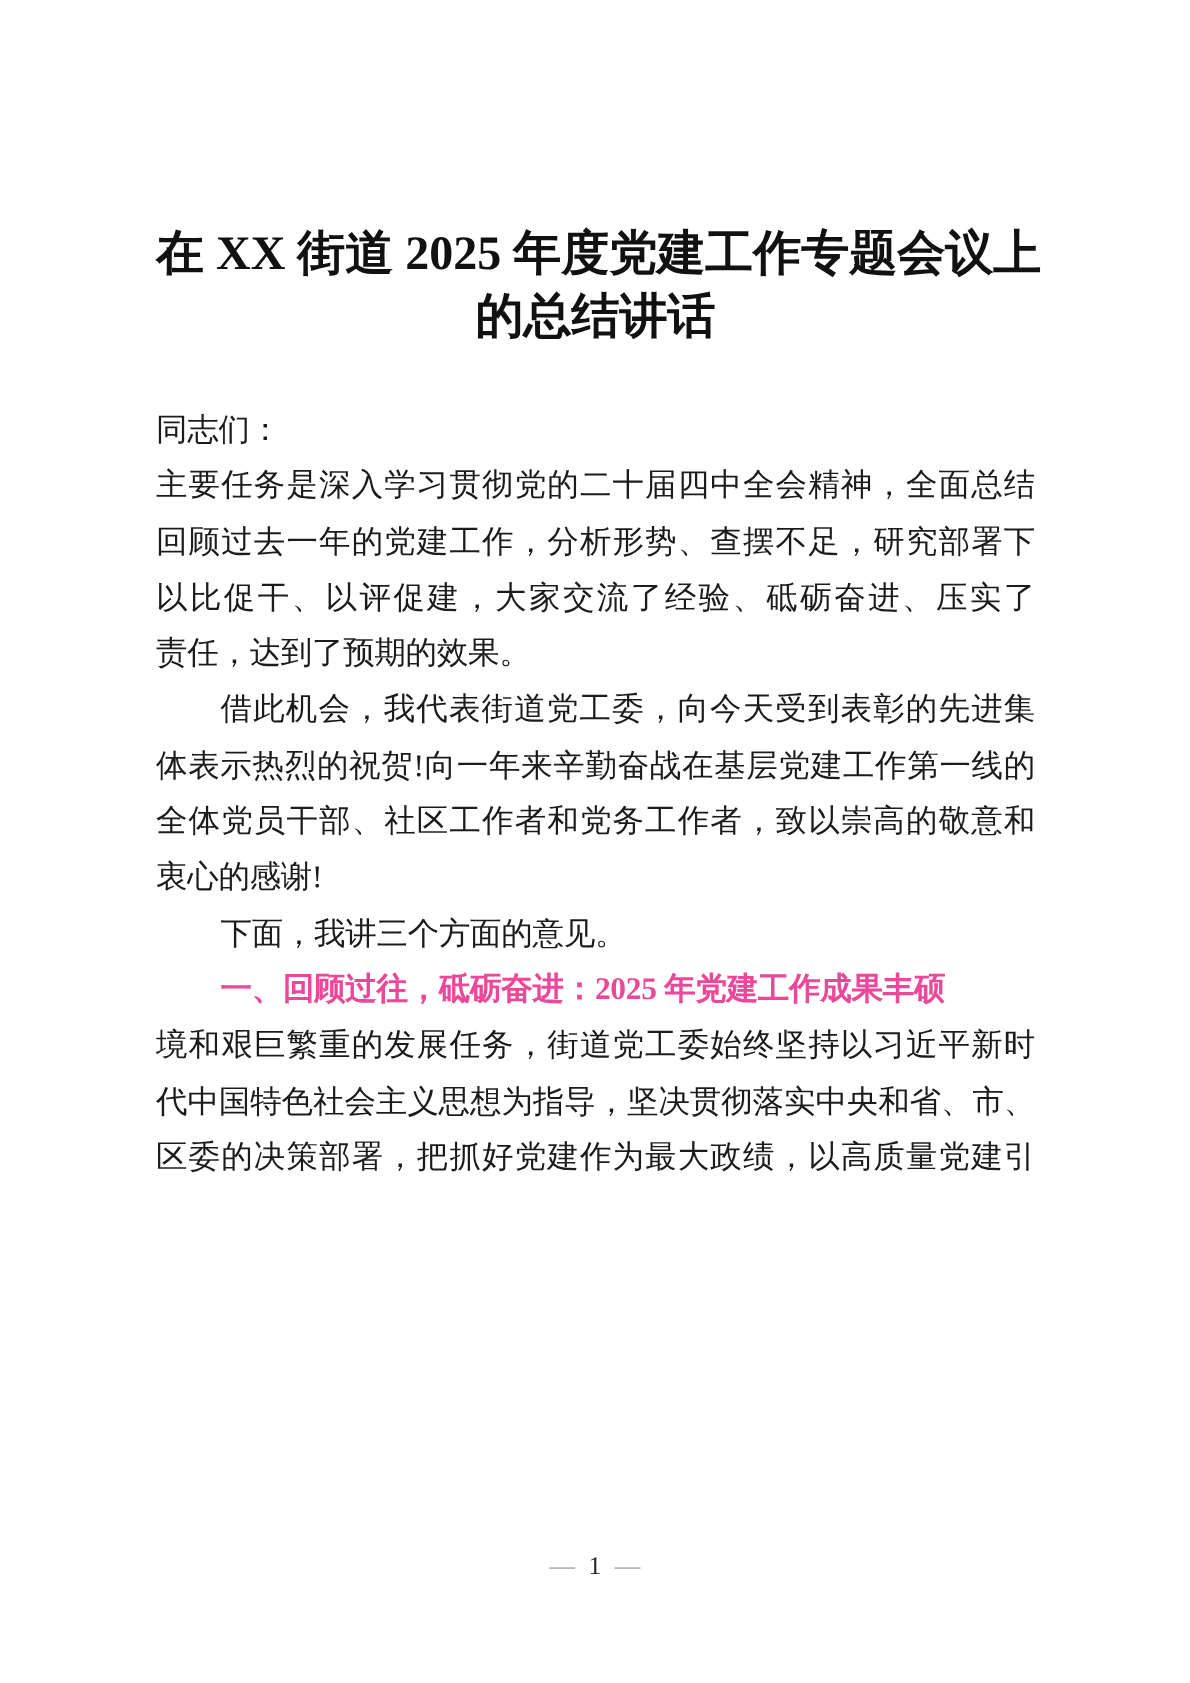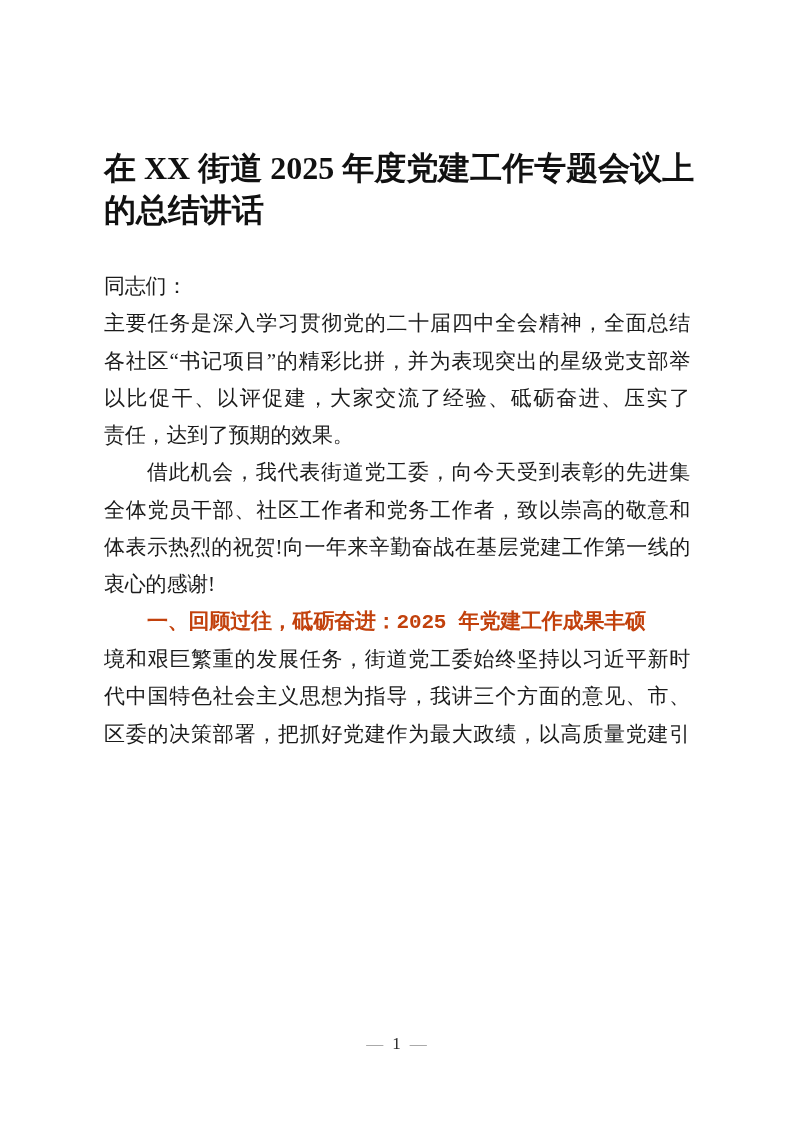--- a/index.html
+++ b/index.html
@@ -21,21 +21,21 @@
     top: 0;
     left: 104px;
     width: 586px;
     padding-top: 147px;
   }
   .doc-title {
     margin: 0 0 37px 0;
     font-size: 32px;
     line-height: 42px;
     font-weight: 700;
-    text-align: left;
+    text-align: center;
     color: #111111;
   }
   .title-line {
     display: block;
     white-space: nowrap;
   }
   .para {
     margin: 0;
     font-size: 21px;
     line-height: 37.3px;
@@ -51,22 +51,21 @@
   }
   .ll {
     text-align: right;
     text-align-last: left;
   }
   .fi {
     text-indent: 43px;
   }
   .heading {
     font-weight: 700;
-    color: #c2410c;
-    font-family: Liberation Mono, monospace;
+    color: #ec4899;
   }
   .footer {
     position: absolute;
     top: 1033px;
     left: 0;
     width: 100%;
     text-align: center;
     font-size: 17px;
     line-height: 22px;
   }
@@ -88,40 +87,43 @@
       <span class="title-line">在 XX 街道 2025 年度党建工作专题会议上</span>
       <span class="title-line">的总结讲话</span>
     </h1>
 
     <p class="para">
       <span class="line ll">同志们：</span>
     </p>
 
     <p class="para">
       <span class="line jl">主要任务是深入学习贯彻党的二十届四中全会精神，全面总结</span>
-      <span class="line jl">各社区“书记项目”的精彩比拼，并为表现突出的星级党支部举</span>
+      <span class="line jl">回顾过去一年的党建工作，分析形势、查摆不足，研究部署下</span>
       <span class="line jl">以比促干、以评促建，大家交流了经验、砥砺奋进、压实了</span>
       <span class="line ll">责任，达到了预期的效果。</span>
     </p>
 
     <p class="para">
       <span class="line jl fi">借此机会，我代表街道党工委，向今天受到表彰的先进集</span>
+      <span class="line jl">体表示热烈的祝贺!向一年来辛勤奋战在基层党建工作第一线的</span>
       <span class="line jl">全体党员干部、社区工作者和党务工作者，致以崇高的敬意和</span>
-      <span class="line jl">体表示热烈的祝贺!向一年来辛勤奋战在基层党建工作第一线的</span>
       <span class="line ll">衷心的感谢!</span>
     </p>
 
+    <p class="para">
+      <span class="line ll fi">下面，我讲三个方面的意见。</span>
+    </p>
 
     <p class="para heading">
       <span class="line ll fi">一、回顾过往，砥砺奋进：2025 年党建工作成果丰硕</span>
     </p>
 
     <p class="para">
       <span class="line jl">境和艰巨繁重的发展任务，街道党工委始终坚持以习近平新时</span>
-      <span class="line jl">代中国特色社会主义思想为指导，我讲三个方面的意见、市、</span>
+      <span class="line jl">代中国特色社会主义思想为指导，坚决贯彻落实中央和省、市、</span>
       <span class="line jl">区委的决策部署，把抓好党建作为最大政绩，以高质量党建引</span>
     </p>
 
   </div>
 
   <div class="footer">
     <span class="dash">—</span><span class="num">1</span><span class="dash">—</span>
   </div>
 </div>
 

